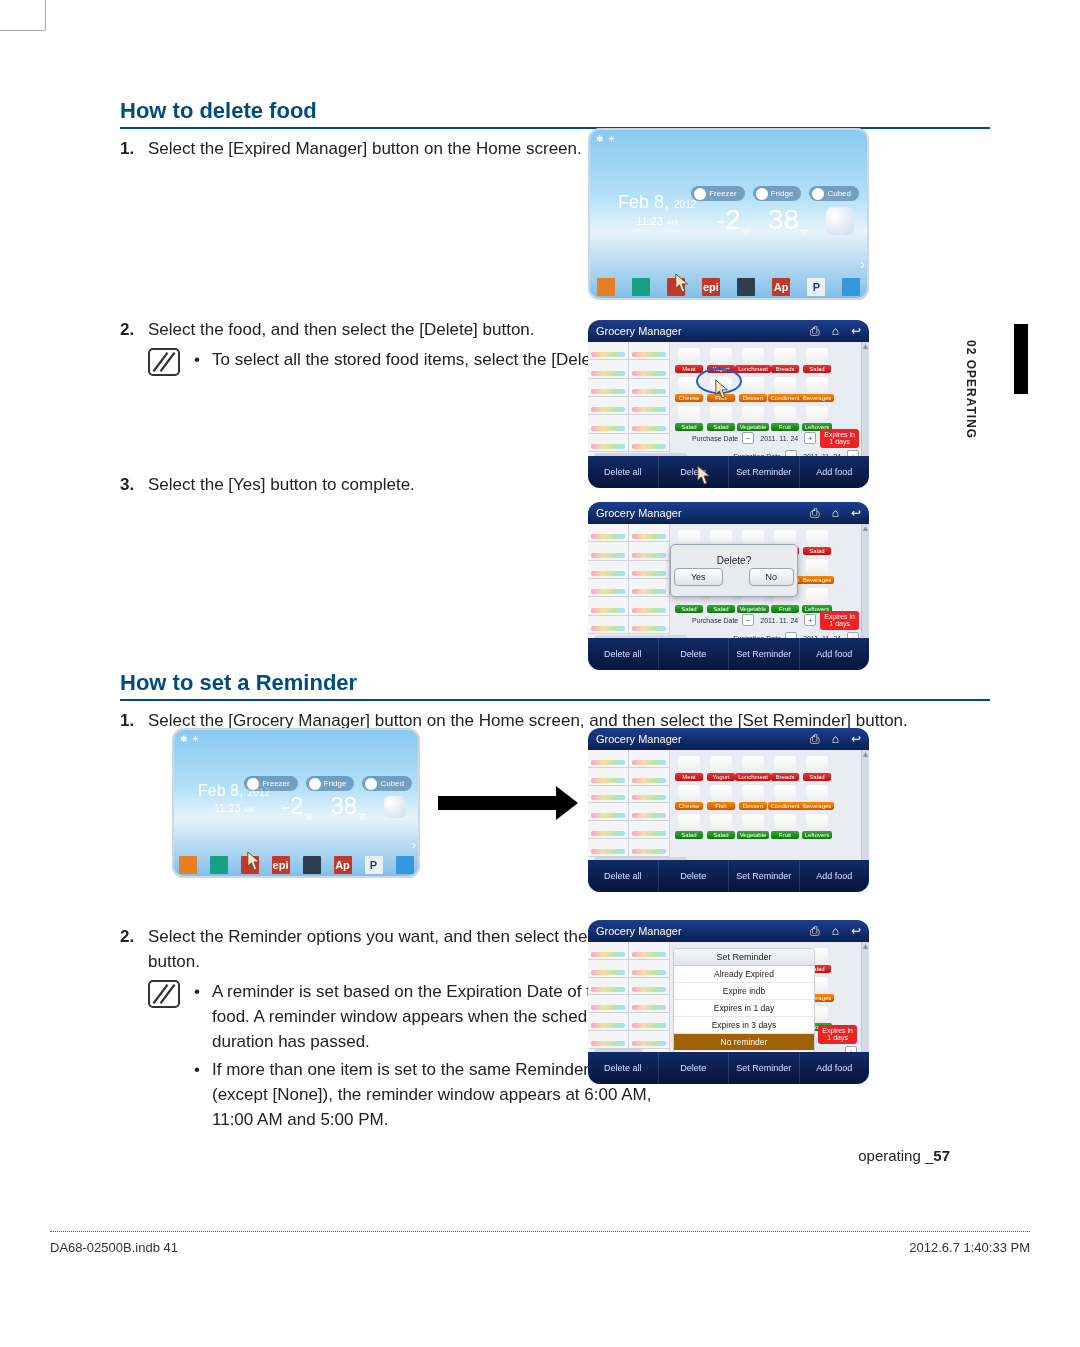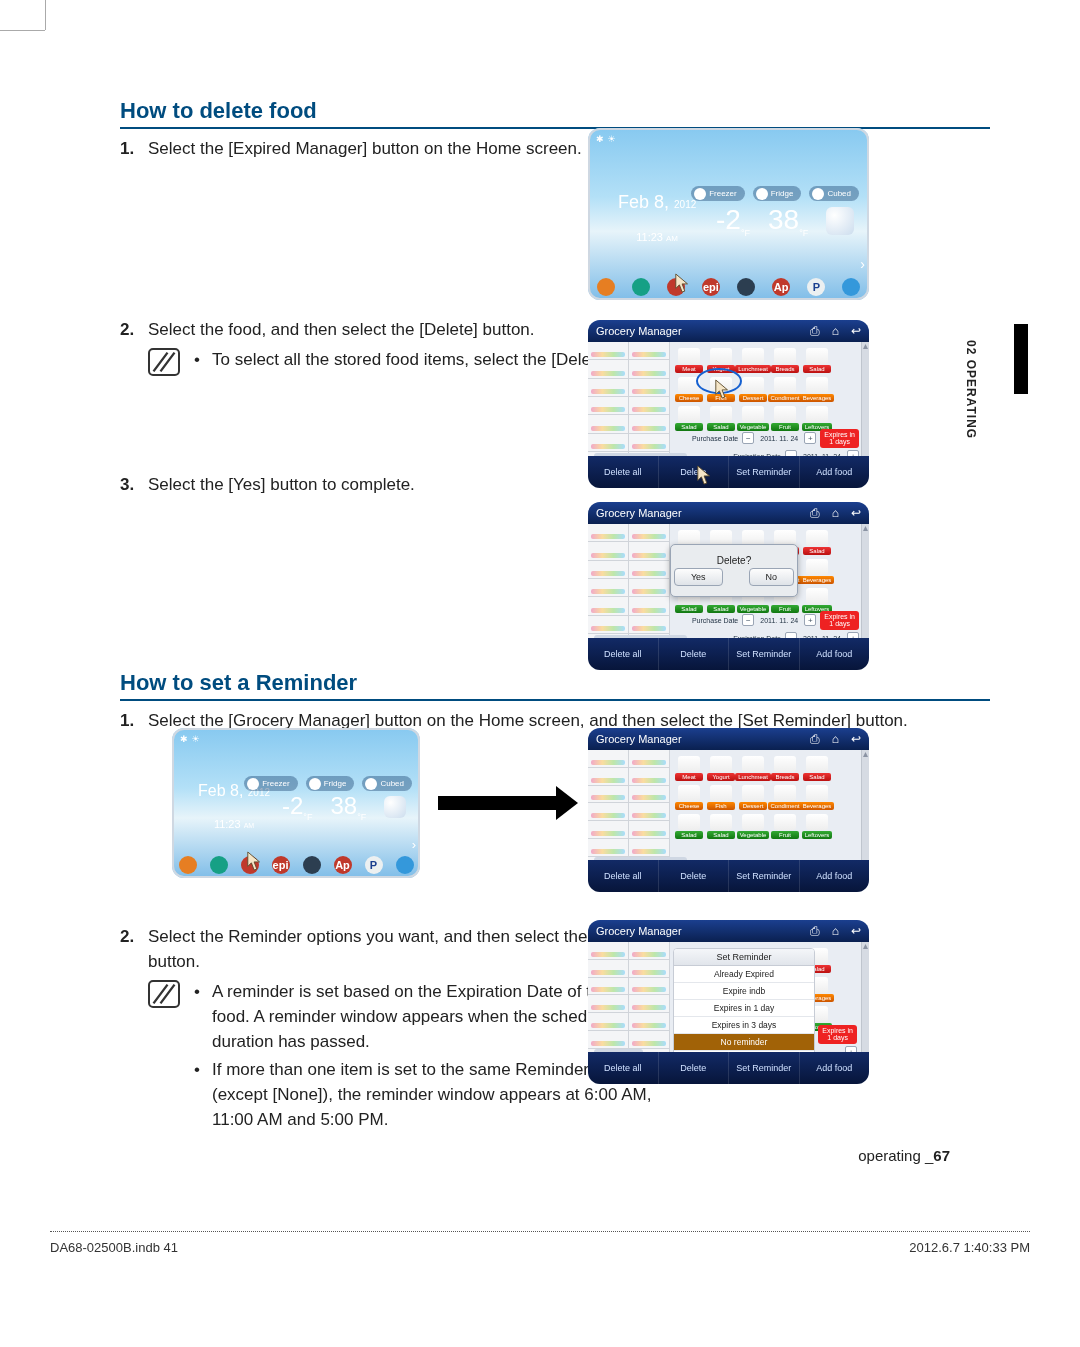--- a/index.html
+++ b/index.html
@@ -23,25 +23,25 @@
 .printmark{position:absolute;left:50px;bottom:115px;right:50px;border-top:1px dotted #555}
 .printmark .l{position:absolute;left:0;top:8px;font-size:13px;color:#333}
 .printmark .r{position:absolute;right:0;top:8px;font-size:13px;color:#333}
 
 
 .shot{position:absolute;border-radius:12px;overflow:hidden;box-shadow:0 0 0 2px #cfd8e2 inset}
 .shot.sky{background:linear-gradient(#87c9f0 0%,#b3e0f7 40%,#e7f4fa 60%,#7fbde8 100%)}
 .sky-top{position:absolute;left:8px;top:6px;font-size:9px;color:#fff;display:flex;gap:4px}
 .dock{position:absolute;left:0;right:0;bottom:0;height:26px;display:flex}
 .dock .d{flex:1;display:flex;align-items:center;justify-content:center;font-size:7px;color:#fff}
-.dock .d .ico{width:18px;height:18px;border-radius:9px;display:flex;align-items:center;justify-content:center;font-size:11px;font-weight:bold}
+.dock .d .ico{width:18px;height:18px;border-radius:1px;display:flex;align-items:center;justify-content:center;font-size:11px;font-weight:bold}
 .sky .date{position:absolute;color:#fff;text-align:center}
 .sky .date .d1{font-size:18px}
 .sky .date .d1 sub{font-size:10px;vertical-align:baseline}
-.sky .date .d2{font-size:11px;margin-top:18px}
+.sky .date .d2{font-size:11px;margin-top:2px}
 .sky .temps{position:absolute;color:#fff;display:flex;align-items:center;gap:18px}
 .sky .temps .t{font-size:28px;font-weight:300}
 .sky .temps .t sub{font-size:9px}
 .sky .pills{position:absolute;display:flex;gap:8px}
 .sky .pill{background:rgba(0,40,90,.35);color:#fff;font-size:8px;padding:3px 8px 3px 18px;border-radius:10px;position:relative}
 .sky .pill::before{content:"";position:absolute;left:3px;top:2px;width:12px;height:12px;border-radius:50%;background:#fff}
 .sky .wicon{width:28px;height:28px;background:radial-gradient(circle at 30% 30%,#fff,#cde);border-radius:6px}
 
 .gm{background:#e9edf3}
 .gm-bar{height:22px;background:linear-gradient(#1b3f8f,#0a2050);color:#fff;font-size:11px;display:flex;align-items:center;padding:0 8px;justify-content:space-between}
@@ -760,19 +760,19 @@
     </div>
     <div class="gm-strip" style="bottom:24px">Whole of Re</div>
     <div class="gm-bot" id="gmb4">
         <div class="b">Delete all</div>
         <div class="b">Delete</div>
         <div class="b">Set Reminder</div>
         <div class="b">Add food</div>
       </div>
   </div>
 
-  <div class="footer-right"><span>operating _</span><b>67</b></div>
+  <div class="footer-right"><span>operating _</span><b>57</b></div>
 
   <div class="printmark">
     <div class="l">DA68-02500B.indb   41</div>
     <div class="r">2012.6.7   1:40:33 PM</div>
   </div>
 </div>
 
 </body></html>

